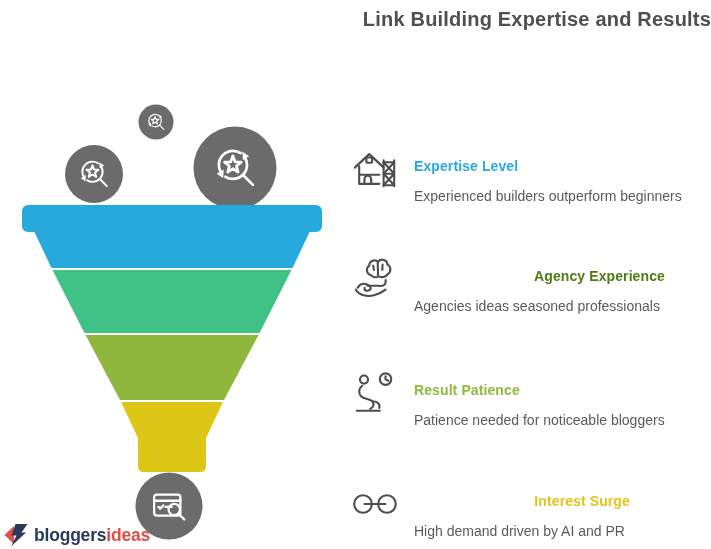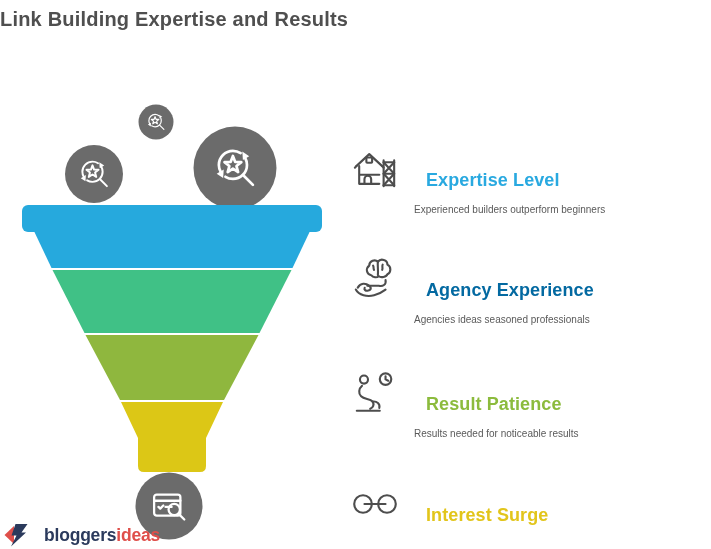--- a/index.html
+++ b/index.html
@@ -3,40 +3,40 @@
 <meta charset="utf-8">
 <style>
   html,body{margin:0;padding:0;}
   body{
     width:711px;height:549px;position:relative;overflow:hidden;
     background:#ffffff;
     font-family:"Liberation Sans", sans-serif;
   }
   .title{
     position:absolute;top:8px;left:0;width:711px;
-    text-align:left;font-size:20px;font-weight:bold;
+    text-align:right;font-size:20px;font-weight:bold;
     color:#4f4f4f;letter-spacing:0.2px;
   }
   .left-art{position:absolute;left:0;top:0;}
   .item{
     position:absolute;left:352px;display:flex;gap:16px;width:340px;
   }
   .item .icon-box{width:46px;height:46px;flex:0 0 46px;display:flex;align-items:center;justify-content:center;}
   .item .txt{padding-top:13px;}
   .item h2{
-    margin:12px;font-size:18px;font-weight:bold;line-height:1.05;
+    margin:0;font-size:14px;font-weight:bold;line-height:1.05;
     letter-spacing:0.1px;
   }
   .item p{
-    margin:14px 5px 0 0;font-size:10px;color:#5a5a5a;line-height:1.2;
+    margin:14px 5px 0 0;font-size:14px;color:#5a5a5a;line-height:1.2;
   }
   .stroke-ic{stroke:#4d4d4d;fill:none;stroke-width:2.2;stroke-linecap:round;stroke-linejoin:round;}
   .white-ic{stroke:#ffffff;fill:none;stroke-width:2.6;stroke-linecap:round;stroke-linejoin:round;}
   .logo{
-    position:absolute;left:3px;top:523px;display:flex;align-items:center;gap:15px;
+    position:absolute;left:3px;top:523px;display:flex;align-items:center;gap:5px;
   }
   .logo-text{font-size:17.5px;font-weight:bold;letter-spacing:-0.2px;}
 </style>
 </head>
 <body>
 
 <div class="title">Link Building Expertise and Results</div>
 
 <svg class="left-art" width="340" height="549" viewBox="0 0 340 549">
   <defs>
@@ -107,52 +107,53 @@
   <div class="icon-box">
     <svg width="46" height="46" viewBox="0 0 48 48">
       <path class="stroke-ic" d="M20,20 C15,19 14,13 18,10 C18,5 24,3 27,6 C30,2 37,4 37,9 C41,11 41,17 37,19 C36,22 30,23 28,21 C26,23 22,22.5 20,20 Z"></path>
       <path class="stroke-ic" stroke-width="1.8" d="M27,6 C26.5,10 27.5,14 27,20 M22,10 C23,11.5 22,13 23,14.5 M32,9 C31,11 32.5,12 31.5,14.5"></path>
       <path class="stroke-ic" d="M35,25 C36,30 32,32 28,31 L18,31 C14,28 9,28 6,33"></path>
       <path class="stroke-ic" d="M4,35 C7,41 16,43 23,41 C27,40 31,38 35,35"></path>
       <path class="stroke-ic" d="M16,31 C20,31 21,35 17,36 C14,36.8 12.4,35 13.2,33.2"></path>
     </svg>
   </div>
   <div class="txt">
-    <h2 style="color: #0369a1;">Agency Experience</h2>
+    <h2 style="color: #4d7c0f; text-align: right;">Agency Experience</h2>
     <p>Agencies ideas seasoned professionals</p>
   </div>
 </div>
 
 <div class="item" style="top:370px">
   <div class="icon-box">
     <svg width="46" height="46" viewBox="0 0 48 48">
       <circle class="stroke-ic" cx="35" cy="9.5" r="6"></circle>
       <path class="stroke-ic" stroke-width="1.8" d="M35,6.5 V9.8 L37.8,11.2"></path>
       <circle class="stroke-ic" cx="12.5" cy="10" r="4.2"></circle>
       <path class="stroke-ic" d="M10.5,16.5 C7,19.5 6.5,24.5 9.5,27.5 C13,31 19,29.5 21.5,33 C23.5,36 22,39.5 19,40.5"></path>
       <path class="stroke-ic" d="M21.5,33 C26,32.5 29.5,35 28.5,39.5"></path>
       <path class="stroke-ic" d="M5,42.5 H29"></path>
     </svg>
   </div>
   <div class="txt">
     <h2 style="color: rgb(140, 187, 61);">Result Patience</h2>
-    <p>Results needed for noticeable results</p>
+    <p>Patience needed for noticeable bloggers</p>
   </div>
 </div>
 
 <div class="item" style="top:481px">
   <div class="icon-box">
     <svg width="46" height="46" viewBox="0 0 48 48">
       <circle class="stroke-ic" cx="11.5" cy="24" r="9.2"></circle>
       <circle class="stroke-ic" cx="36.5" cy="24" r="9.2"></circle>
       <line class="stroke-ic" x1="13" y1="24" x2="35" y2="24"></line>
     </svg>
   </div>
   <div class="txt">
     <h2 style="color: rgb(226, 197, 27); text-align: right;">Interest Surge</h2>
+    <p>High demand driven by AI and PR</p>
   </div>
 </div>
 
 <div class="logo">
   <svg width="26" height="24" viewBox="0 0 26 24">
     <path d="M11,3 L11,21 L1.5,12 Z" fill="#DF4F4A"></path>
     <path d="M12.5,1 L24.5,1 L18.5,9.5 L23,9.5 L8,23.5 L13.5,12.5 L8.5,12.5 Z" fill="#2B3A5C"></path>
   </svg>
   <div class="logo-text">
     <span style="color: rgb(43, 58, 92);">bloggers</span><span style="color: rgb(223, 79, 74);">ideas</span>

